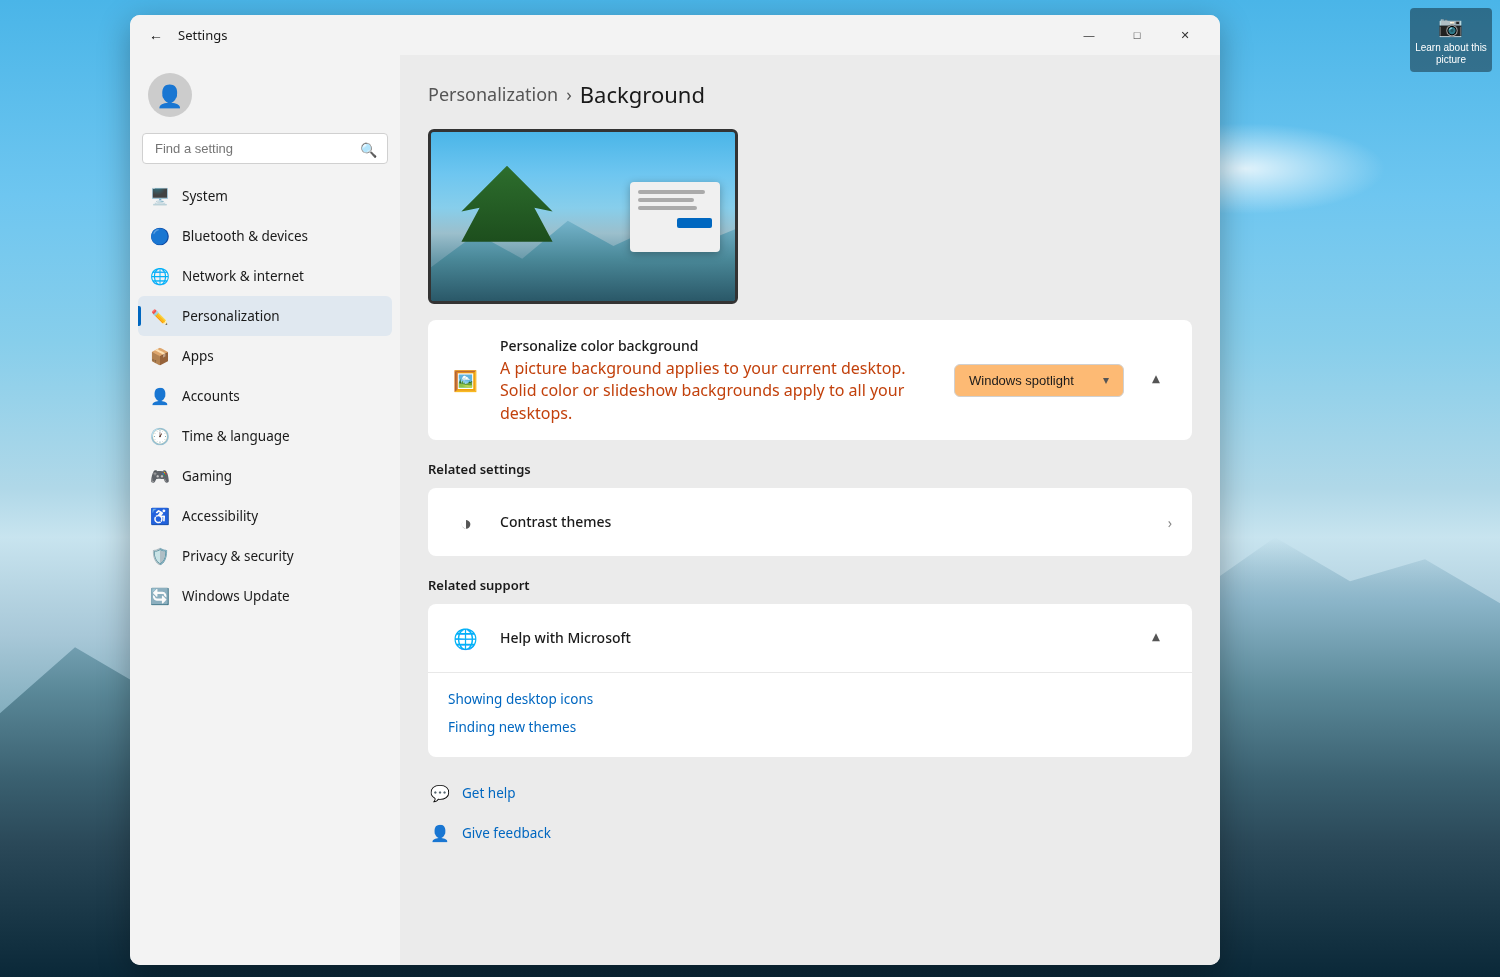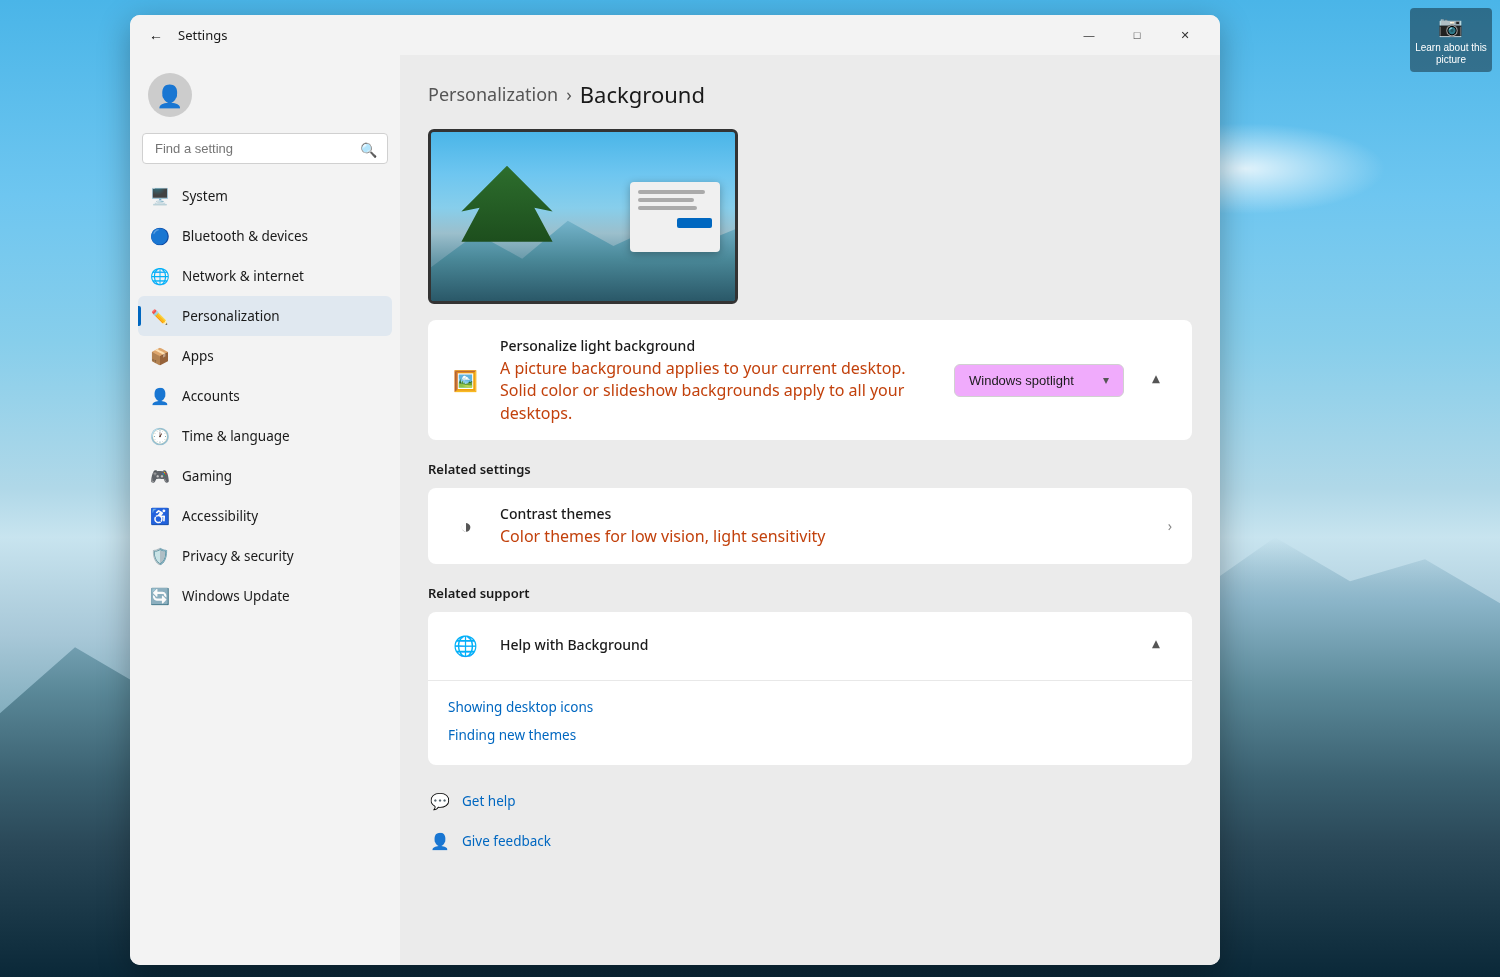--- a/index.html
+++ b/index.html
@@ -409,21 +409,21 @@
 
     .card-control {
       flex-shrink: 0;
     }
 
     .dropdown-btn {
       display: flex;
       align-items: center;
       gap: 8px;
       padding: 8px 14px;
-      background: #f0abfc;
+      background: #fdba74;
       border: 1px solid #d0d0d0;
       border-radius: 6px;
       cursor: pointer;
       font-size: 13px;
       color: #1a1a1a;
       min-width: 170px;
       justify-content: space-between;
     }
 
     .chevron-icon {
@@ -611,21 +611,21 @@
             </div>
             <div class="preview-dialog-btn"></div>
           </div>
         </div>
       </div>
 
       <div class="settings-card">
         <div class="card-row">
           <div class="card-icon">🖼️</div>
           <div class="card-text">
-            <div class="card-title">Personalize light background</div>
+            <div class="card-title">Personalize color background</div>
             <div class="card-desc">A picture background applies to your current desktop. Solid color or slideshow backgrounds apply to all your desktops.</div>
           </div>
           <div class="card-control">
             <button class="dropdown-btn">
               <span>Windows spotlight</span>
               <span class="chevron-icon">▾</span>
             </button>
           </div>
           <button class="expand-btn">
             <span class="chevron-up">▾</span>
@@ -633,33 +633,32 @@
         </div>
       </div>
 
       <div class="section-label">Related settings</div>
 
       <div class="settings-card">
         <div class="card-row" style="cursor:pointer;">
           <div class="card-icon">◑</div>
           <div class="card-text">
             <div class="card-title">Contrast themes</div>
-            <div class="card-desc">Color themes for low vision, light sensitivity</div>
           </div>
           <span class="chevron-right">›</span>
         </div>
       </div>
 
       <div class="section-label">Related support</div>
 
       <div class="settings-card">
         <div class="card-row" style="cursor:pointer;">
           <div class="card-icon">🌐</div>
           <div class="card-text">
-            <div class="card-title">Help with Background</div>
+            <div class="card-title">Help with Microsoft</div>
           </div>
           <button class="expand-btn">
             <span class="chevron-up">▾</span>
           </button>
         </div>
         <div class="support-expanded">
           <a class="support-link">Showing desktop icons</a>
           <a class="support-link">Finding new themes</a>
         </div>
       </div>

